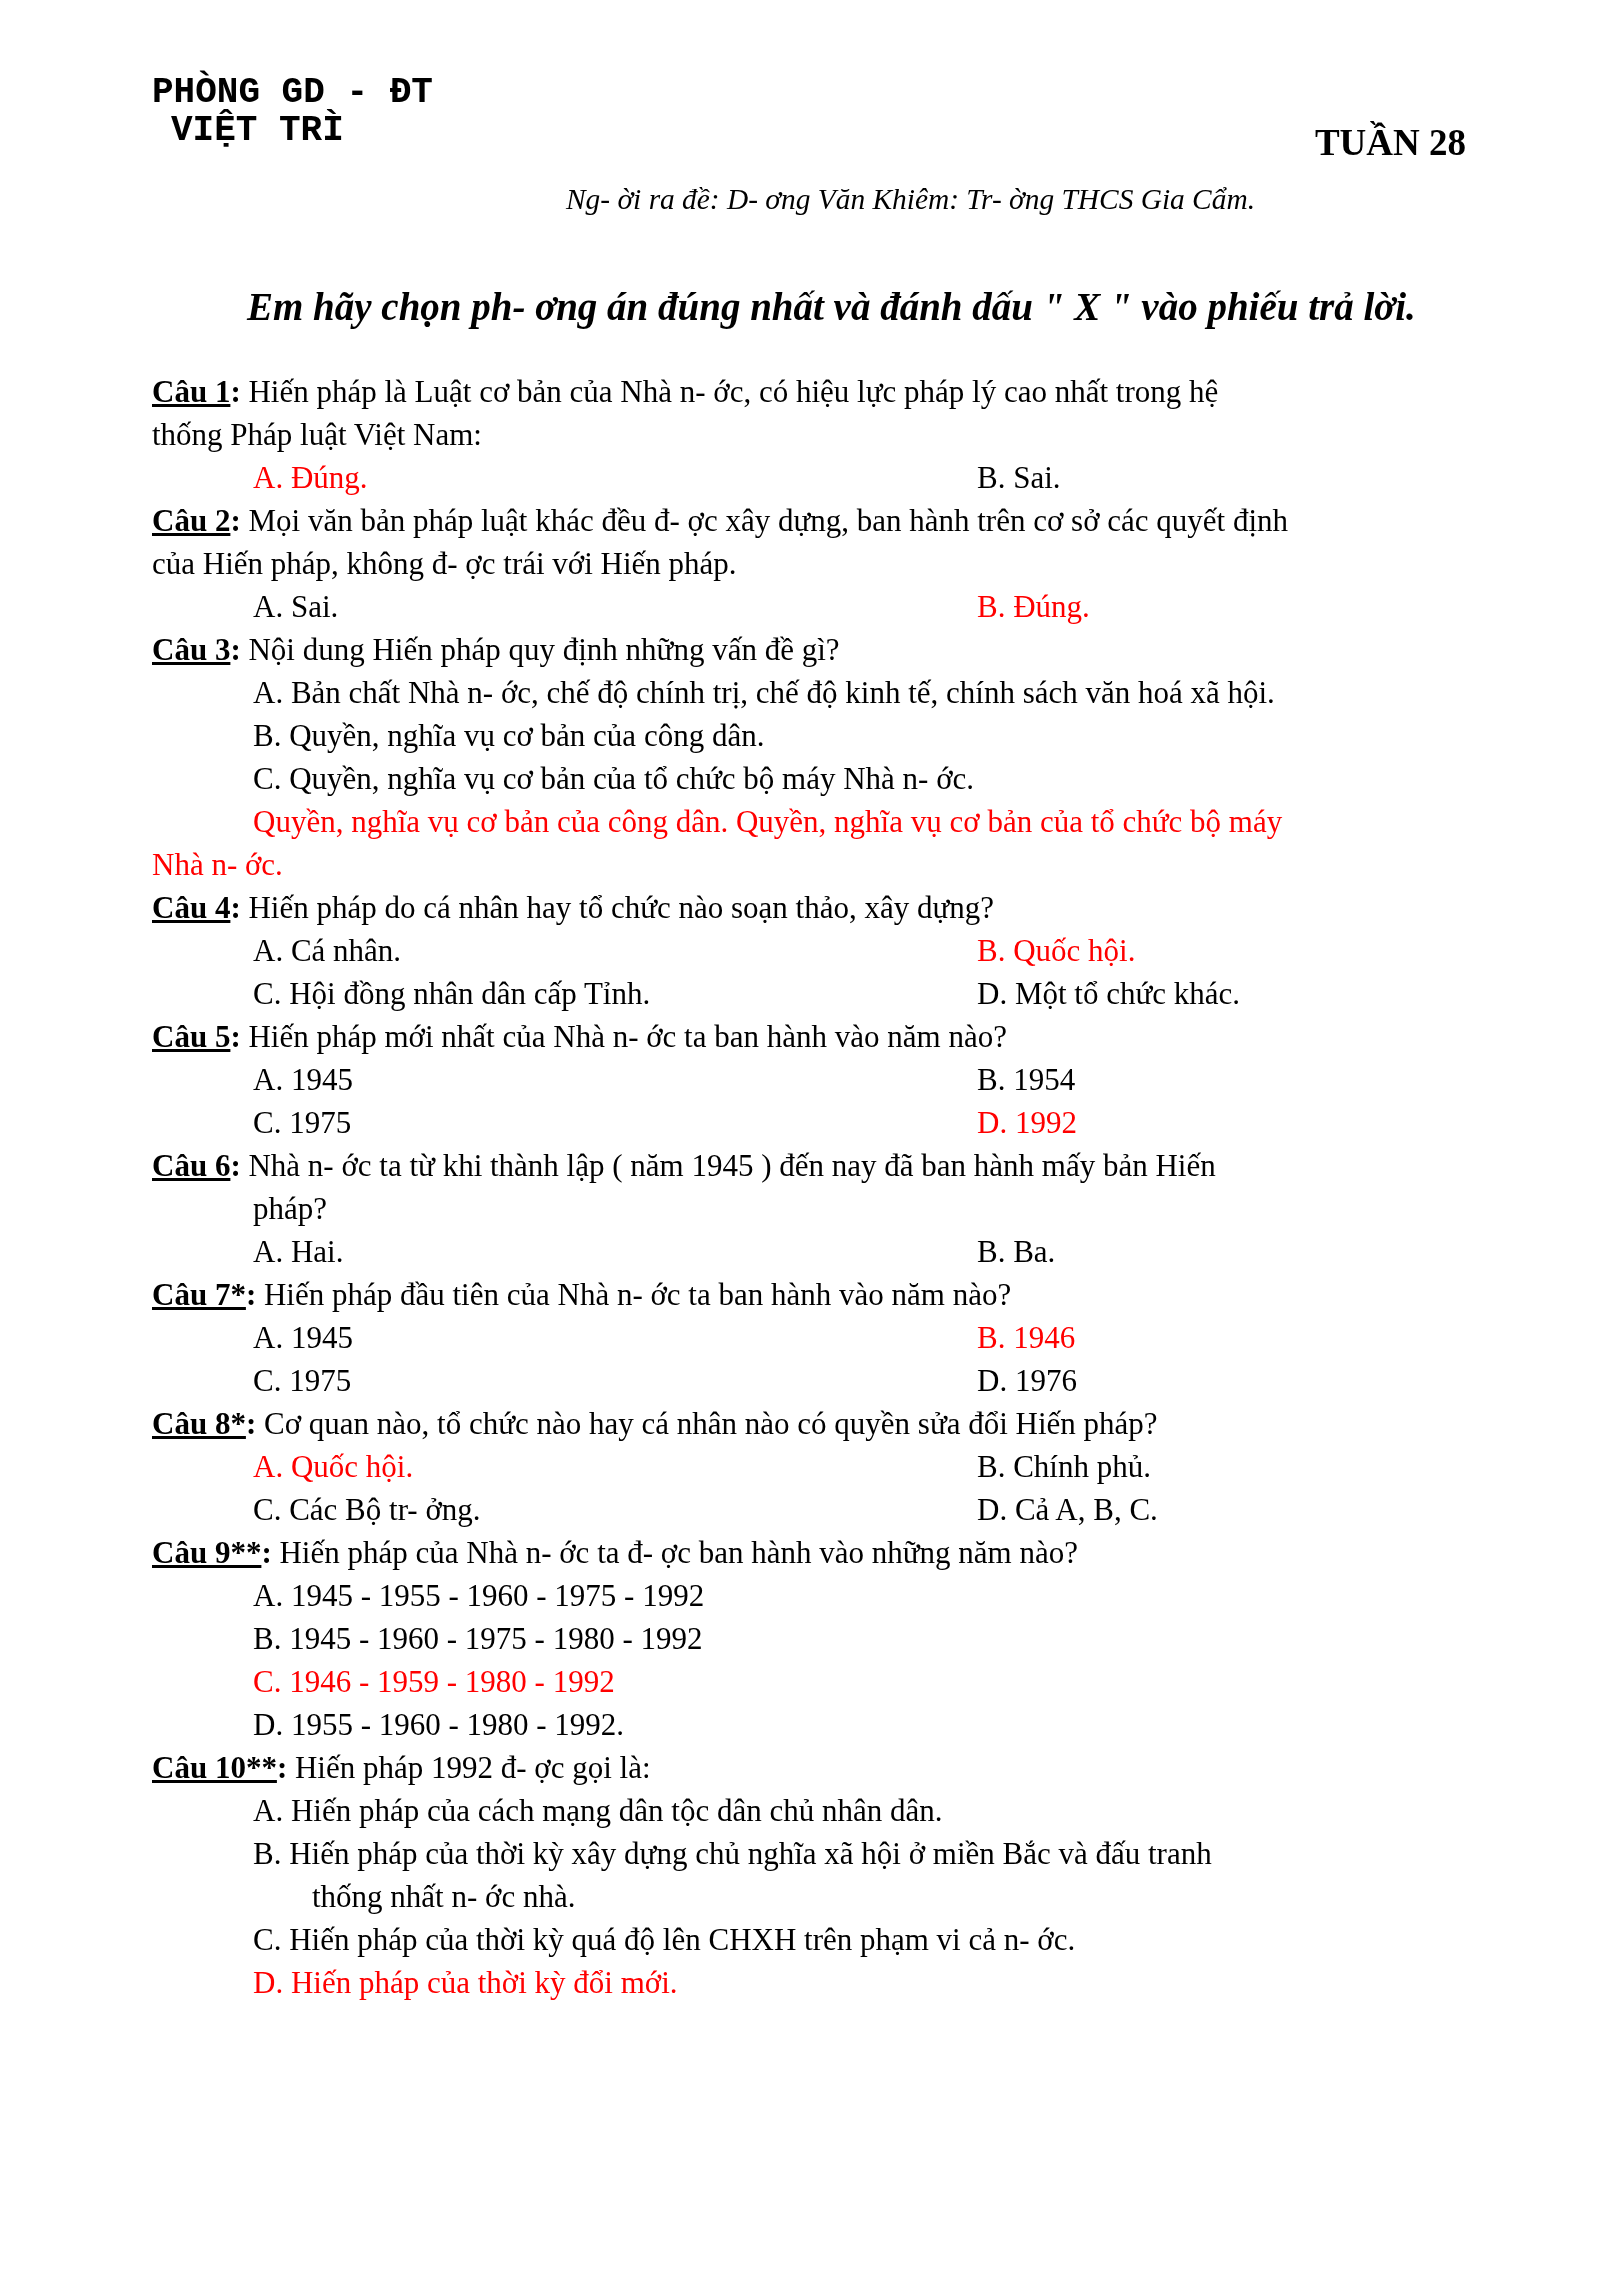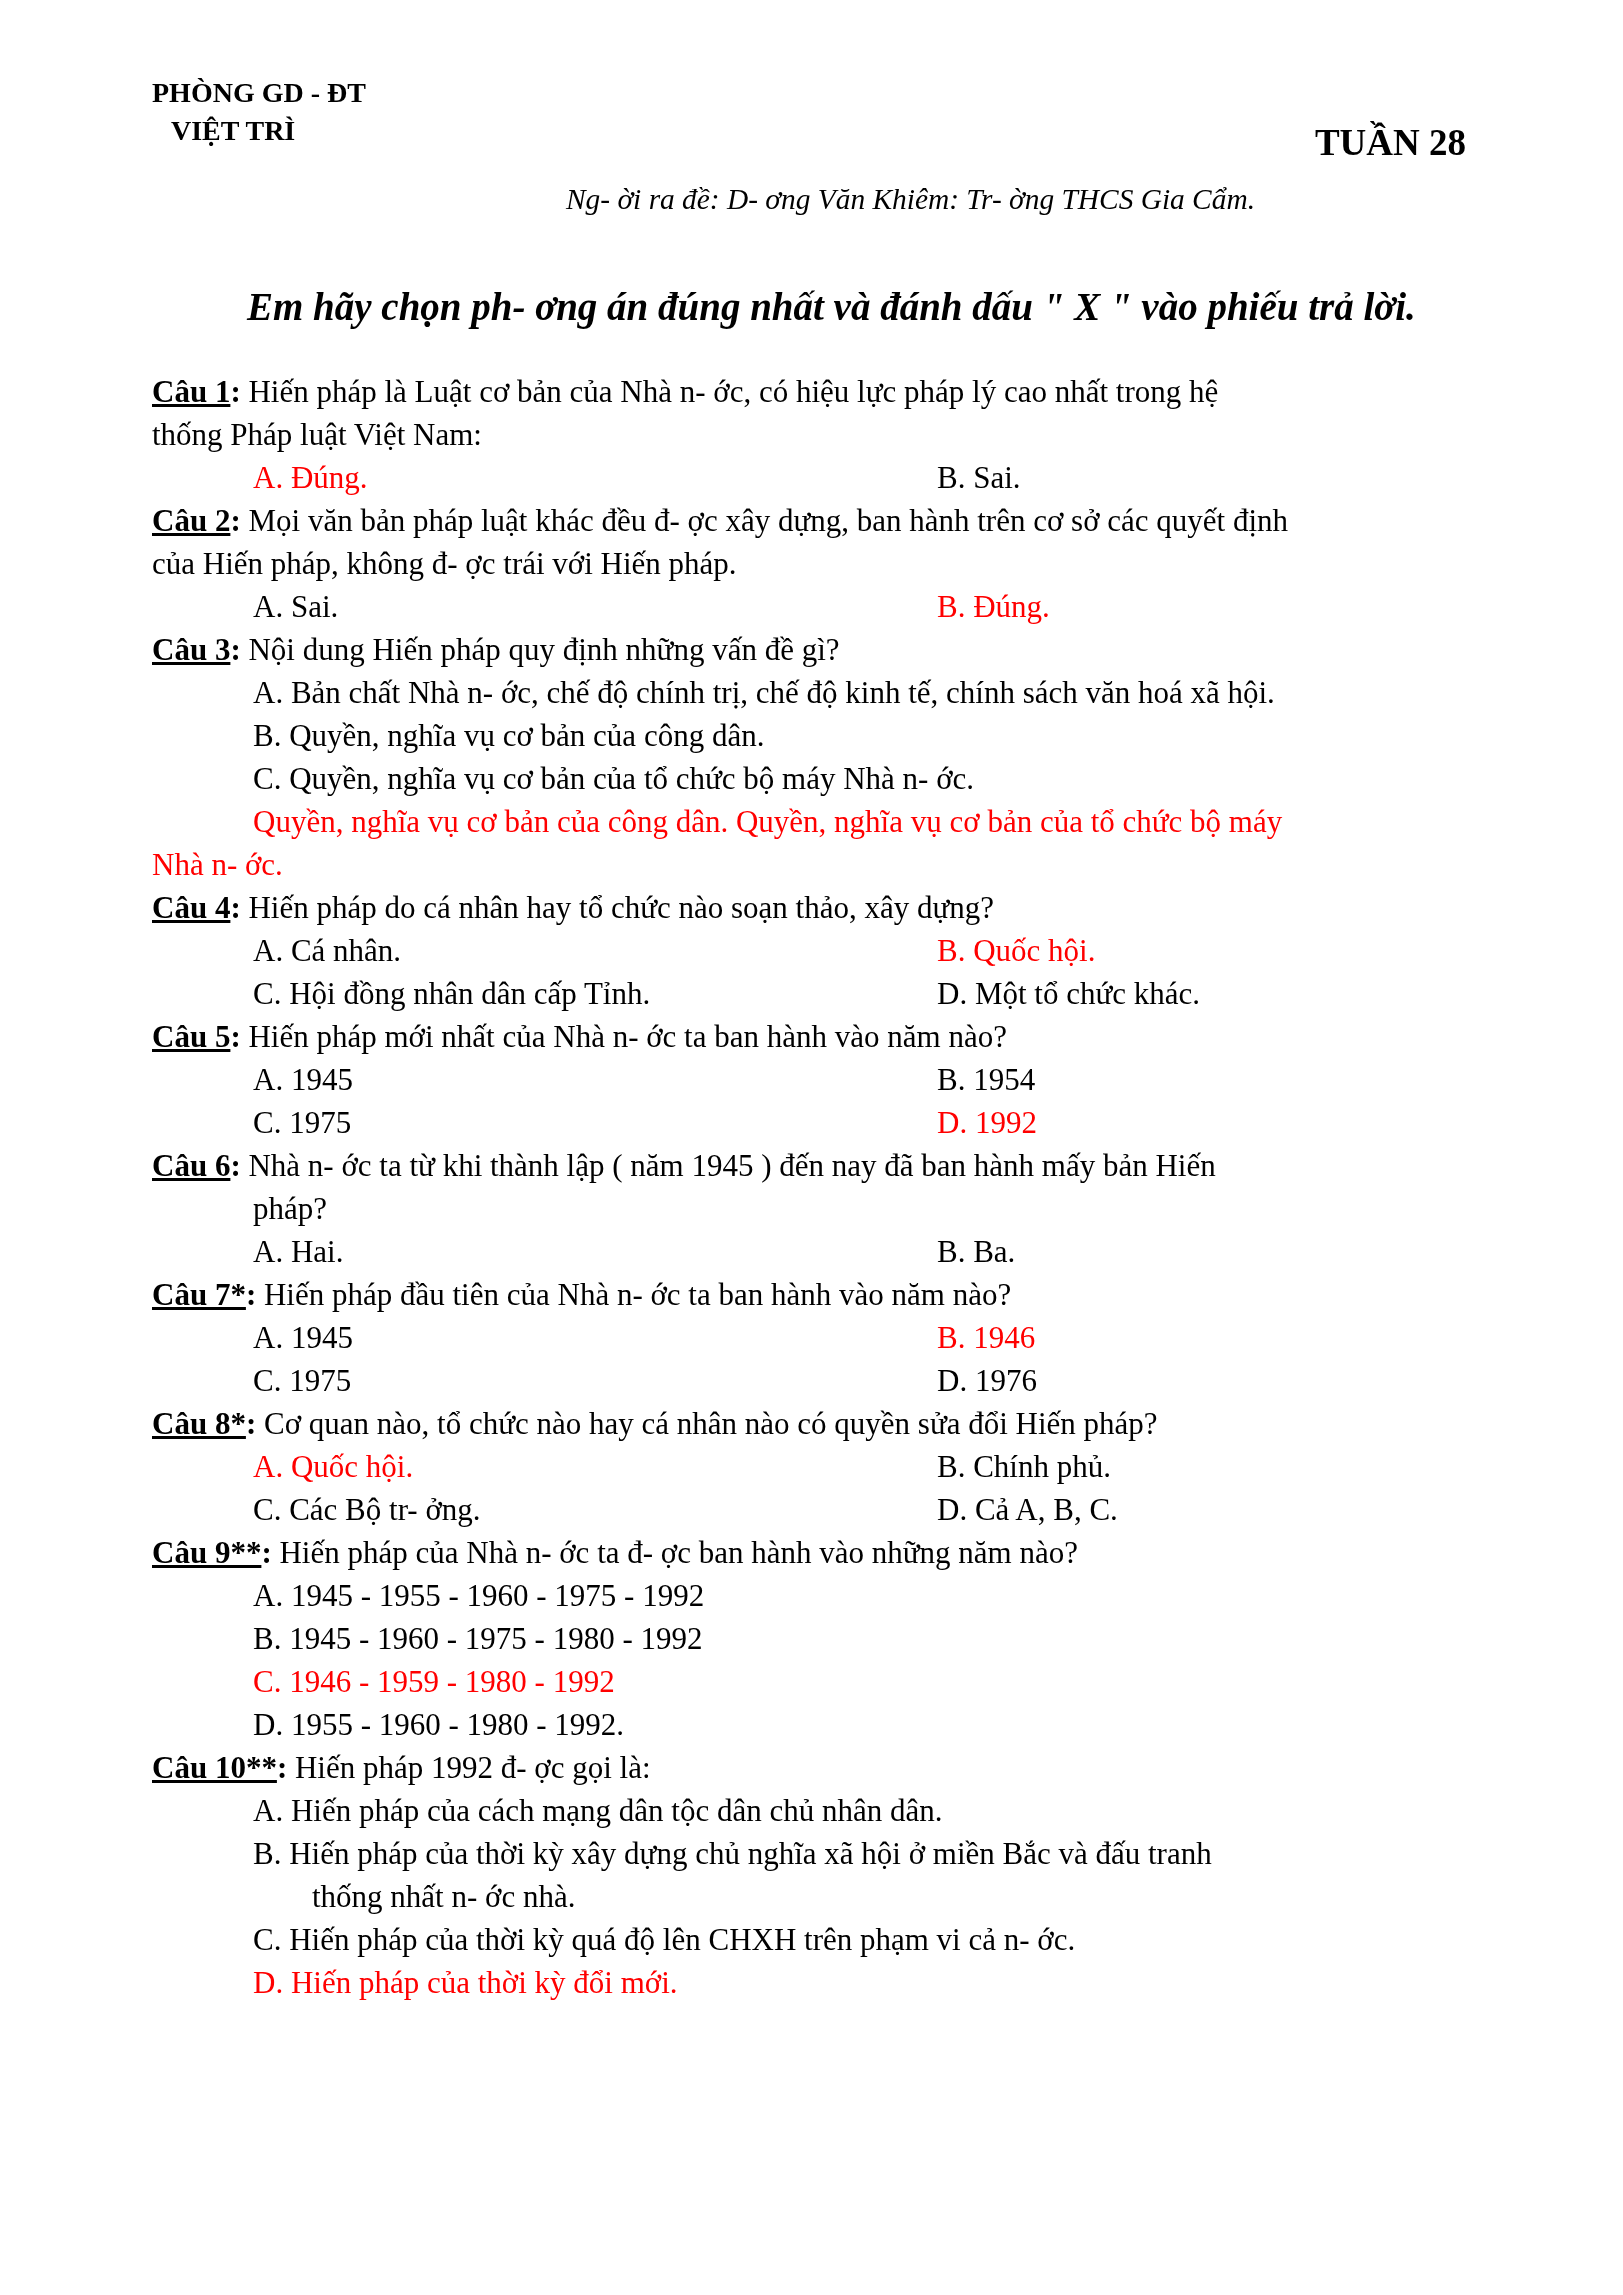--- a/index.html
+++ b/index.html
@@ -6,37 +6,37 @@
   body{
     width:1623px;height:2295px;
     background:#ffffff;color:#000000;
     font-family:"Liberation Serif","DejaVu Serif",serif;
     font-size:31px;line-height:43px;
     overflow:hidden;
   }
   .content{padding:65px 157px 0 152px;}
   
   .hdr{position:relative;height:196px;}
-  .hdr-left{position:absolute;left:0;top:9.2px;font-weight:bold;font-size:28px;line-height:38px;}
+  .hdr-left{position:absolute;left:0;top:9.2px;font-weight:bold;font-size:36px;line-height:38px;font-family:Liberation Mono, monospace;}
   .hdr-left .l2{padding-left:19px;}
   .hdr-title{position:absolute;left:523px;top:10.5px;font-family:"Liberation Sans","DejaVu Sans",sans-serif;font-weight:bold;font-size:38px;line-height:41px;white-space:nowrap;}
   .hdr-week{position:absolute;right:0;top:56px;font-weight:bold;font-size:37px;white-space:nowrap;}
   .hdr-a1{position:absolute;left:414px;top:113px;font-style:italic;font-size:29.4px;white-space:nowrap;}
   .hdr-a2{position:absolute;left:603px;top:154px;font-style:italic;font-size:29.4px;white-space:nowrap;}
   
   .instruction{padding-left:95px;font-weight:bold;font-style:italic;margin-top:24px;margin-bottom:42px;font-size:39px;}
   
   .questions{margin-top:0;}
   .qline{white-space:nowrap;}
   .i0{padding-left:0;}
   .i1{padding-left:101px;}
   .i2{padding-left:160px;}
   .qlabel{font-weight:bold;text-decoration:underline;}
   .qsep{font-weight:bold;}
-  .orow{display:flex;}
+  .orow{display:flex;gap:40px;}
   .oc{padding-left:101px;width:785px;box-sizing:border-box;white-space:nowrap;}
   .oc.oc2{width:auto;padding-left:0;flex:1;}
   .red{color:#ff0000;}
 </style>
 </head>
 <body>
 
 <div class="content">
 
   <div class="hdr">

